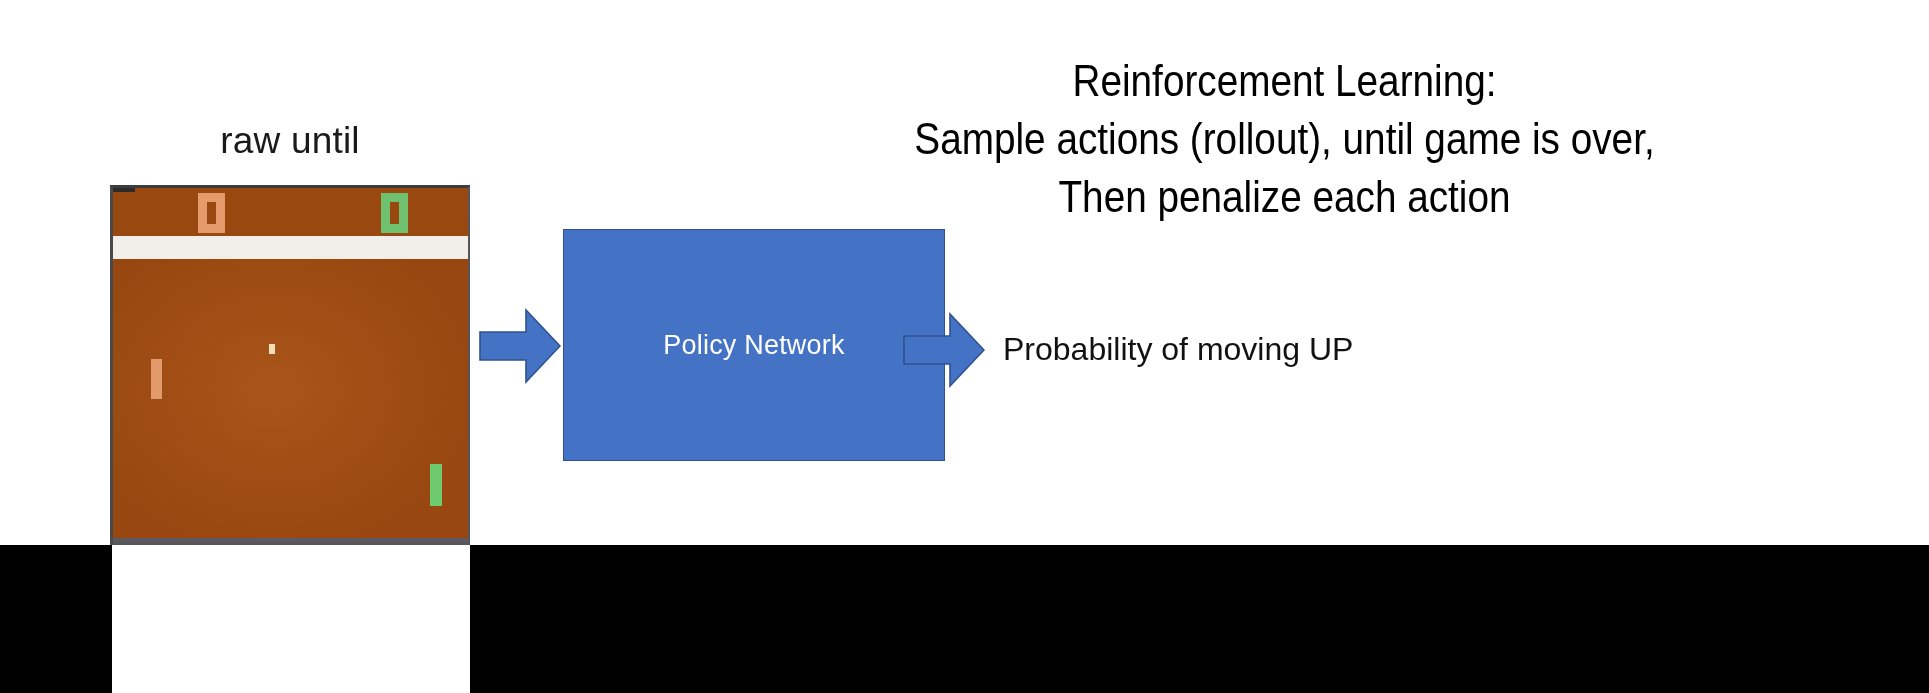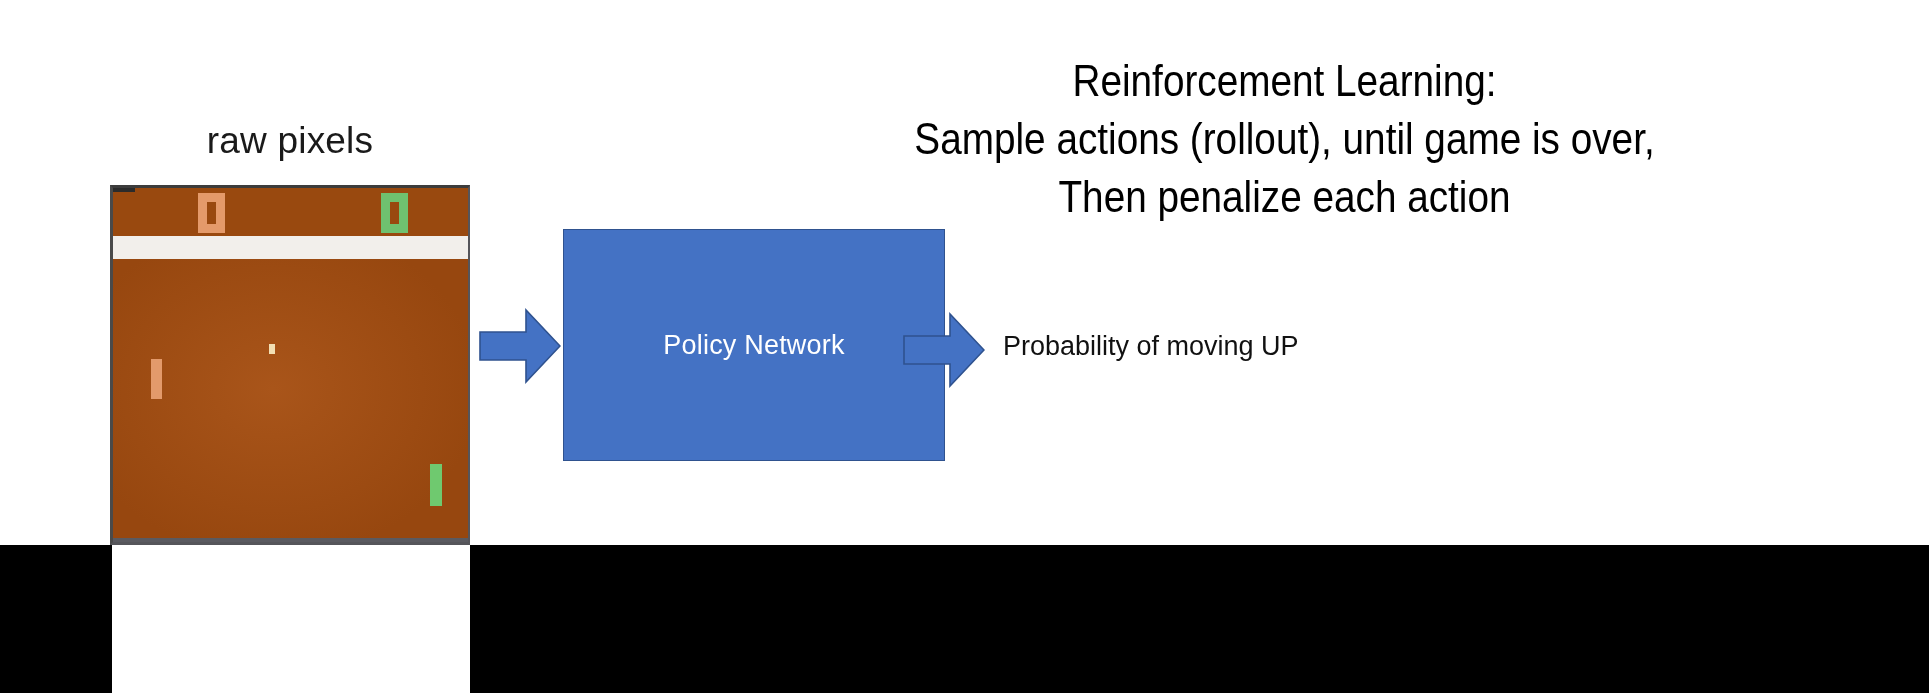--- a/index.html
+++ b/index.html
@@ -129,21 +129,21 @@
   #policy-network-label {
     color: #ffffff;
     font-size: 27px;
     font-family: "Liberation Sans", sans-serif;
     letter-spacing: .2px;
   }
 
   
   #probability-label {
     left: 1003px; top: 331px;
-    font-size: 27px;
+    font-size: 32px;
     color: #111111;
     font-family: "Liberation Sans", sans-serif;
     white-space: nowrap;
   }
 
   
   #heading-block {
     left: 640px; top: 52px; width: 1289px;
     text-align: center;
     color: #000000;
@@ -155,21 +155,21 @@
     white-space: nowrap;
   }
   #heading-block .hl { display: block; }
 </style>
 </head>
 <body>
 
 <div class="abs" id="bottom-bar-left"></div>
 <div class="abs" id="bottom-bar-right"></div>
 
-<div class="abs" id="raw-pixels-label">raw pixels</div>
+<div class="abs" id="raw-pixels-label">raw until</div>
 
 <div class="abs" id="pong-screenshot">
 
   <div class="abs" id="pong-score-band"></div>
 
   <div class="abs" id="pong-corner-tick"></div>
 
   <div class="abs" id="pong-score-left"></div>
 
   <div class="abs" id="pong-score-right"></div>

